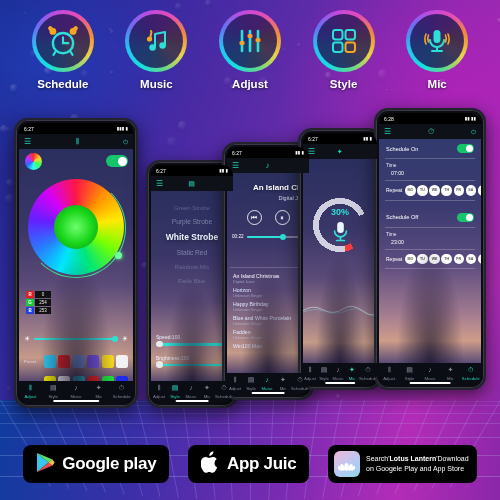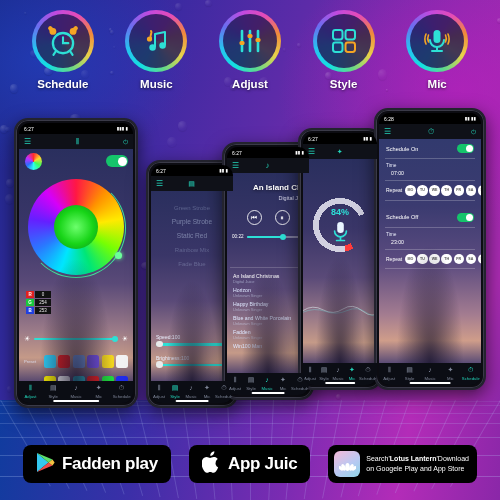--- a/index.html
+++ b/index.html
@@ -558,20 +558,21 @@
     </div>
     <div class="appbar">
       <span class="ic">☰</span>
       <span class="ic" style="font-size:7px;">▤</span>
       <span style="width:8px"></span>
     </div>
     <div class="body-bg">
       <div class="style-list" id="styleList">
           <div class="style-item">Green Strobe</div>
           <div class="style-item near">Purple Strobe</div>
+          <div class="style-item sel">White Strobe</div>
           <div class="style-item near">Static Red</div>
           <div class="style-item">Rainbow Mix</div>
           <div class="style-item">Fade Blue</div>
         </div>
       <div class="slider-block">
         <div class="sl-label">Speed:100</div>
         <div class="sl-track">
             <span class="dot"></span>
           </div>
         <div class="sl-label">Brightness:100</div>
@@ -663,21 +664,21 @@
       <span class="sb-right">▮▮ ▮</span>
     </div>
     <div class="appbar">
       <span class="ic">☰</span>
       <span class="ic" style="font-size:7px;">✦</span>
       <span style="width:8px"></span>
     </div>
     <div class="body-bg">
       <div class="mic-gauge">
         <div class="mic-ring"></div>
-        <div class="mic-pct">84%</div>
+        <div class="mic-pct">30%</div>
         <div class="mic-ico">
           <svg width="17" height="21" viewBox="0 0 17 21">
             <rect x="5.2" y="1" width="6.6" height="11" rx="3.3" fill="#eaf6ff"></rect>
             <path d="M2.6 10 a5.9 5.9 0 0 0 11.8 0" fill="none" stroke="#2de0d6" stroke-width="1.7" stroke-linecap="round"></path>
             <path d="M8.5 16 V19" stroke="#2de0d6" stroke-width="1.7" stroke-linecap="round"></path>
             <path d="M4.6 19.5 H12.4" stroke="#2de0d6" stroke-width="1.7" stroke-linecap="round"></path>
           </svg>
         </div>
       </div>
       <svg class="mic-wave" viewBox="0 0 100 20" preserveAspectRatio="none">
@@ -765,21 +766,21 @@
 <div class="badges">
   <div class="badge">
     <span>
       <svg width="19" height="21" viewBox="0 0 19 21">
         <path d="M1 1 L12.5 10.5 L1 20 Z" fill="#34c8f0"></path>
         <path d="M1 1 L12.5 10.5 L16.5 7.4 Z" fill="#5ce06a"></path>
         <path d="M1 20 L12.5 10.5 L16.5 13.6 Z" fill="#f04b4b"></path>
         <path d="M12.5 10.5 L16.5 7.4 L18.6 10.5 L16.5 13.6 Z" fill="#f5c242"></path>
       </svg>
     </span>
-    <span class="bt">Fadden play</span>
+    <span class="bt">Google play</span>
   </div>
 
   <div class="badge">
     <span>
       <svg width="19" height="23" viewBox="0 0 19 23">
         <path d="M13.6 11.9c0-2.6 2.1-3.8 2.2-3.9-1.2-1.8-3.1-2-3.8-2-1.6-.2-3.1 1-3.9 1s-2.1-.9-3.4-.9c-1.8 0-3.4 1-4.3 2.6-1.8 3.2-.5 7.9 1.3 10.5.9 1.3 1.9 2.7 3.2 2.6 1.3-.05 1.8-.8 3.3-.8s2 .8 3.4.8 2.3-1.3 3.1-2.6c1-1.5 1.4-2.9 1.4-3-.03-.02-2.6-1-2.6-4.3z" fill="#fff"></path>
         <path d="M11.3 3.4c.7-.85 1.2-2 1-3.2-1 .04-2.3.7-3 1.5-.65.75-1.2 1.95-1.05 3.1 1.1.1 2.3-.57 3.05-1.4z" fill="#fff"></path>
       </svg>
     </span>
     <span class="bt">App Juic</span>

